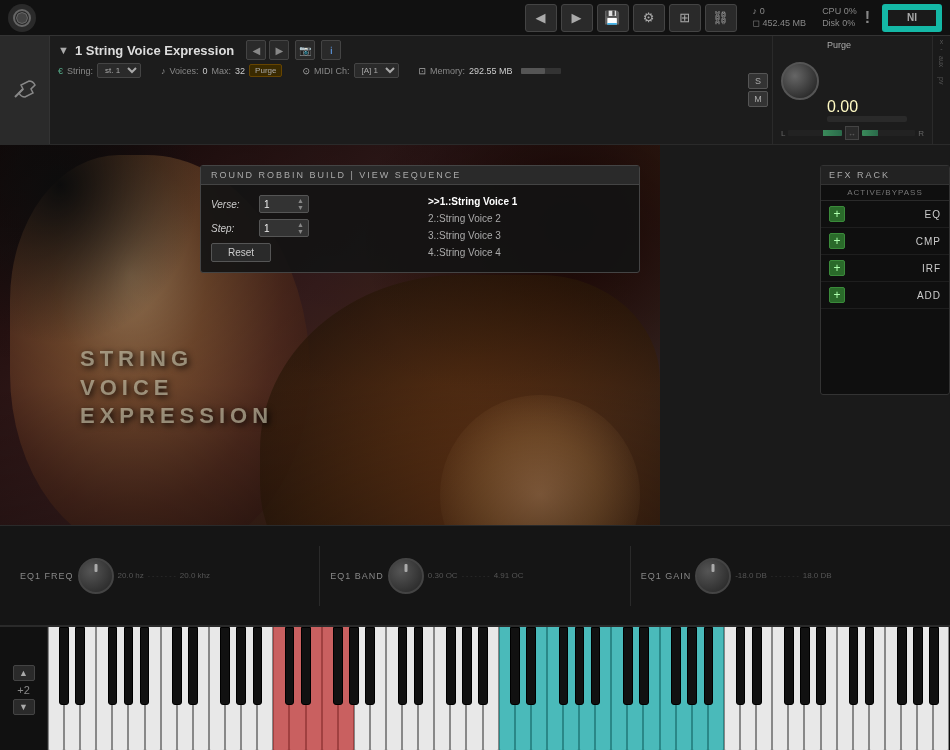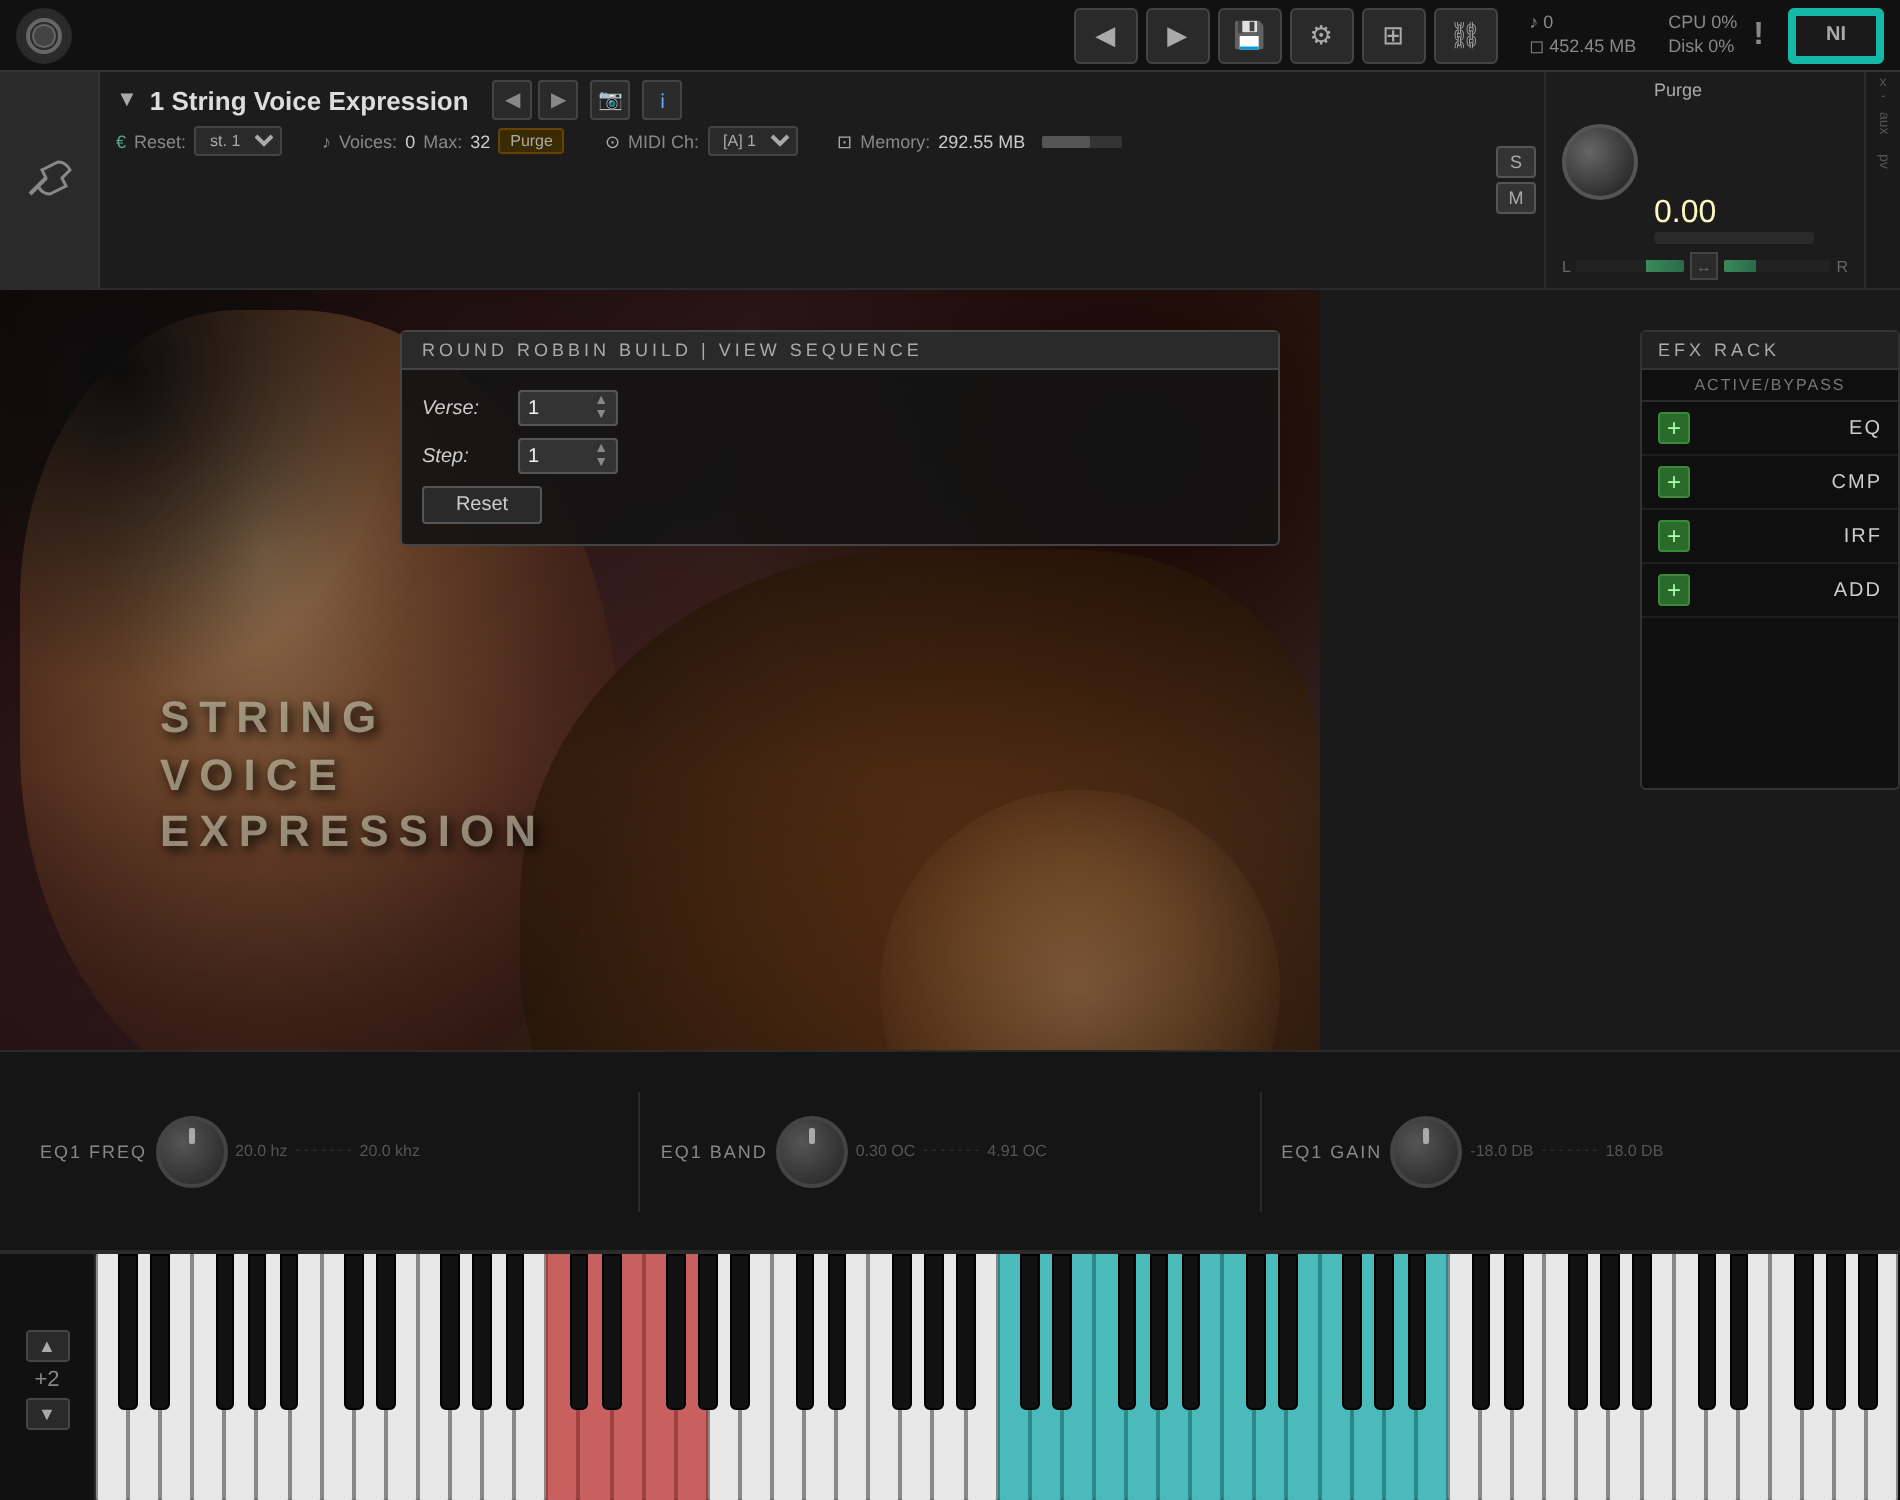--- a/index.html
+++ b/index.html
@@ -41,23 +41,23 @@
       border-radius: 3px;
       display: flex; align-items: center; justify-content: center;
       color: #aaa; font-size: 13px; cursor: pointer;
     }
     .top-bar-stats {
       display: flex; flex-direction: column;
       font-size: 9px; color: #888; line-height: 1.3;
       margin-left: 8px;
     }
     .top-bar-ni {
-      width: 48px; height: 28px;
+      width: 60px; height: 28px;
       background: #1a1a1a;
-      border: 4px solid #14b8a6;
+      border: 6px solid #14b8a6;
       border-radius: 3px;
       display: flex; align-items: center; justify-content: center;
       color: #aaa; font-size: 10px; font-weight: bold;
       margin-left: 4px;
     }
     .top-bar-alert {
       color: #888; font-size: 16px; font-weight: bold;
     }
     .header-icon-btn {
       width: 20px; height: 20px;
@@ -326,21 +326,21 @@
       <div style="display:flex; gap:3px; margin-left:6px;">
         <div class="header-icon-btn">◀</div>
         <div class="header-icon-btn">▶</div>
       </div>
       <div class="header-icon-btn">📷</div>
       <div class="header-icon-btn" style="color:#6af;">ℹ</div>
     </div>
     <div style="display:flex; gap:20px; font-size:9px; color:#888;">
       <div class="sub-header-item">
         <span style="color:#5a8;">€</span>
-        <span>Reset:</span>
+        <span>String:</span>
         <select class="sub-header-select">
           <option>st. 1</option>
         </select>
       </div>
       <div class="sub-header-item">
         <span style="color:#888;">♪</span>
         <span>Voices:</span>
         <span class="sub-header-val">0</span>
         <span>Max:</span>
         <span class="sub-header-val">32</span>
@@ -448,20 +448,26 @@
             <span>1</span>
             <span style="display:flex; flex-direction:column; font-size:7px; color:#888; line-height:1;">
               <span>▲</span>
                 <span>▼</span>
             </span>
           </div>
         </div>
         <div style="margin-top:6px;">
           <div class="rr-reset-btn">Reset</div>
         </div>
+      </div>
+      <div class="rr-right">
+        <div class="rr-sequence-item active">&gt;&gt;1.:String Voice 1</div>
+        <div class="rr-sequence-item">2.:String Voice 2</div>
+        <div class="rr-sequence-item">3.:String Voice 3</div>
+        <div class="rr-sequence-item">4.:String Voice 4</div>
       </div>
     </div>
   </div>
 
   <div class="efx-panel">
     <div class="efx-header">EFX RACK</div>
     <div class="efx-subheader">ACTIVE/BYPASS</div>
     <div class="efx-row">
       <div class="efx-plus">+</div>
       <span class="efx-name">EQ</span>

